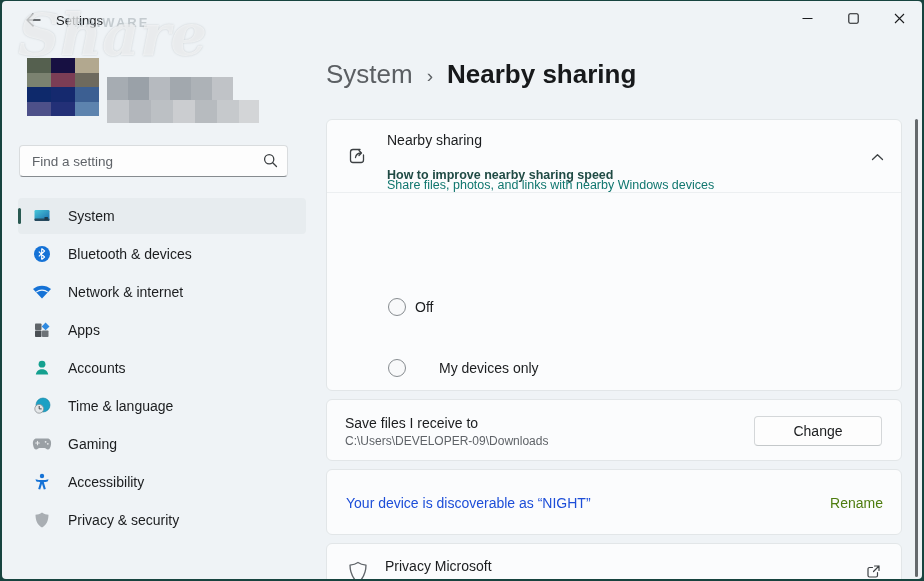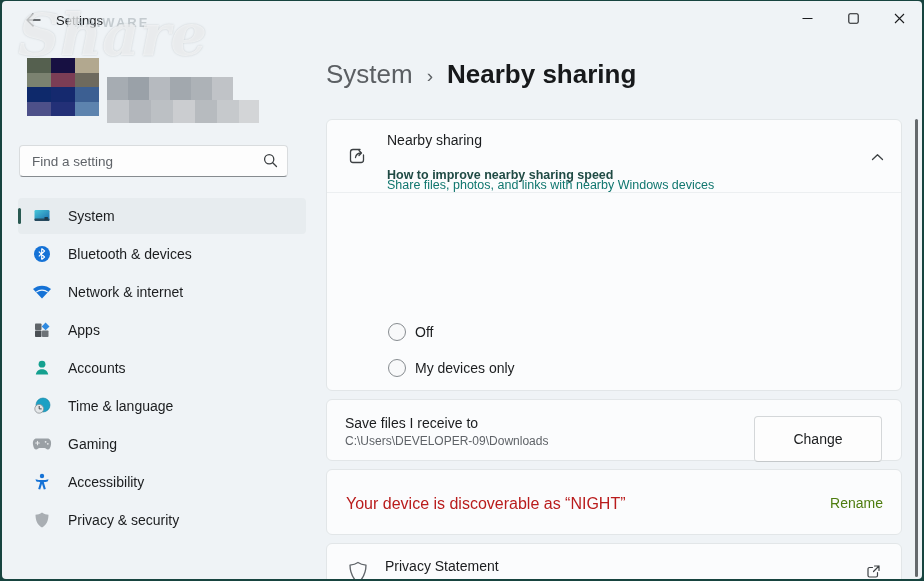--- a/index.html
+++ b/index.html
@@ -91,26 +91,26 @@
   .exp-chevron{position:absolute;right:17px;top:28px;cursor:pointer;}
   .exp-body{position:absolute;left:0;right:0;top:72px;bottom:0;border-top:1px solid #eceff1;}
   .radio-row{position:absolute;left:61px;height:22px;display:flex;align-items:center;cursor:pointer;}
   .radio{width:18px;height:18px;border-radius:50%;border:1px solid #878c90;background:#f8f9fa;box-sizing:border-box;flex:none;}
   .radio.selected{width:20px;height:20px;border:5.5px solid #2d5e56;background:#ffffff;}
   .radio-label{margin-left:9px;font-size:14px;color:#1b1d1f;}
   .card-save{top:398px;height:62px;}
   .save-title{position:absolute;left:18px;top:15px;font-size:14px;color:#1b1d1f;}
   .save-path{position:absolute;left:18px;top:34px;font-size:12px;color:#5f6368;}
   .change-btn{
-    position:absolute;right:19px;top:16px;width:128px;height:46px;background:#fdfdfd;
+    position:absolute;right:19px;top:16px;width:128px;height:30px;background:#fdfdfd;
     border:1px solid #d4d7d9;border-bottom-color:#c4c8ca;border-radius:4px;font-size:14px;color:#1b1d1f;
     font-family:inherit;cursor:pointer;
   }
   .card-discover{top:468px;height:66px;}
-  .discover-text{position:absolute;left:19px;top:25px;font-size:16px;color:#b91c1c;}
+  .discover-text{position:absolute;left:19px;top:25px;font-size:14px;color:#1d4ed8;}
   .rename-link{position:absolute;right:18px;top:25px;font-size:14px;color:#4d7c0f;cursor:pointer;}
   .card-privacy{top:542px;height:72px;}
   .privacy-icon{position:absolute;left:20px;top:17px;}
   .privacy-title{position:absolute;left:58px;top:14px;font-size:14px;color:#1b1d1f;}
   .privacy-desc{position:absolute;left:58px;top:33px;font-size:12.5px;color:#5f6368;white-space:nowrap;}
   .external-icon{position:absolute;right:20px;top:20px;cursor:pointer;}
   
   .scroll-thumb{position:absolute;right:4px;top:118px;bottom:2px;width:3px;border-radius:2px;background:#64696c;}
 </style>
 </head>
@@ -293,25 +293,25 @@
           <div class="exp-title">Nearby sharing</div>
           <div class="exp-desc">Share files, photos, and links with nearby Windows devices</div>
           <a class="exp-link">How to improve nearby sharing speed</a>
           <span class="exp-chevron">
             <svg width="13" height="9" viewBox="0 0 13 9">
                 <path d="M1.5 6.5 L6.5 1.8 L11.5 6.5" stroke="#3c4043" stroke-width="1.3" fill="none" stroke-linecap="round" stroke-linejoin="round"></path>
               </svg>
           </span>
         </div>
         <div class="exp-body">
-          <div class="radio-row" style="top:128px;text-align:right;">
+          <div class="radio-row" style="top:103px;text-align:right;">
             <span class="radio"></span>
             <span class="radio-label">Off</span>
           </div>
-          <div class="radio-row" style="top:164px;">
+          <div class="radio-row" style="top:164px;gap:24px;">
             <span class="radio"></span>
             <span class="radio-label">My devices only</span>
           </div>
           <div class="radio-row" style="top:216px;">
             <span class="radio selected"></span>
             <span class="radio-label">Everyone nearby</span>
           </div>
         </div>
       </section>
 
@@ -325,21 +325,21 @@
         <div class="discover-text">Your device is discoverable as “NIGHT”</div>
         <a class="rename-link">Rename</a>
       </section>
 
       <section class="card card-privacy">
         <span class="privacy-icon">
           <svg width="22" height="24" viewBox="0 0 22 24">
               <path d="M11 1.5 C13.4 3.2 16.4 3.9 19 4.1 C19 11 16.6 17 11 22 C5.4 17 3 11 3 4.1 C5.6 3.9 8.6 3.2 11 1.5 Z" stroke="#5f6469" stroke-width="1.3" fill="none" stroke-linejoin="round"></path>
             </svg>
         </span>
-        <div class="privacy-title">Privacy Statement</div>
+        <div class="privacy-title">Privacy Microsoft</div>
         <div class="privacy-desc">Understand how Microsoft uses your data to inform your devices and for ads</div>
         <span class="external-icon">
           <svg width="15" height="15" viewBox="0 0 15 15">
               <path d="M6.5 3.5 H3.5 C2.7 3.5 2 4.2 2 5 V11.5 C2 12.3 2.7 13 3.5 13 H10 C10.8 13 11.5 12.3 11.5 11.5 V8.5" stroke="#3c4043" stroke-width="1.2" fill="none" stroke-linecap="round"></path>
               <path d="M8.5 2 H13 V6.5 M13 2 L7.5 7.5" stroke="#3c4043" stroke-width="1.2" fill="none" stroke-linecap="round" stroke-linejoin="round"></path>
             </svg>
         </span>
       </section>
     </main>
 

